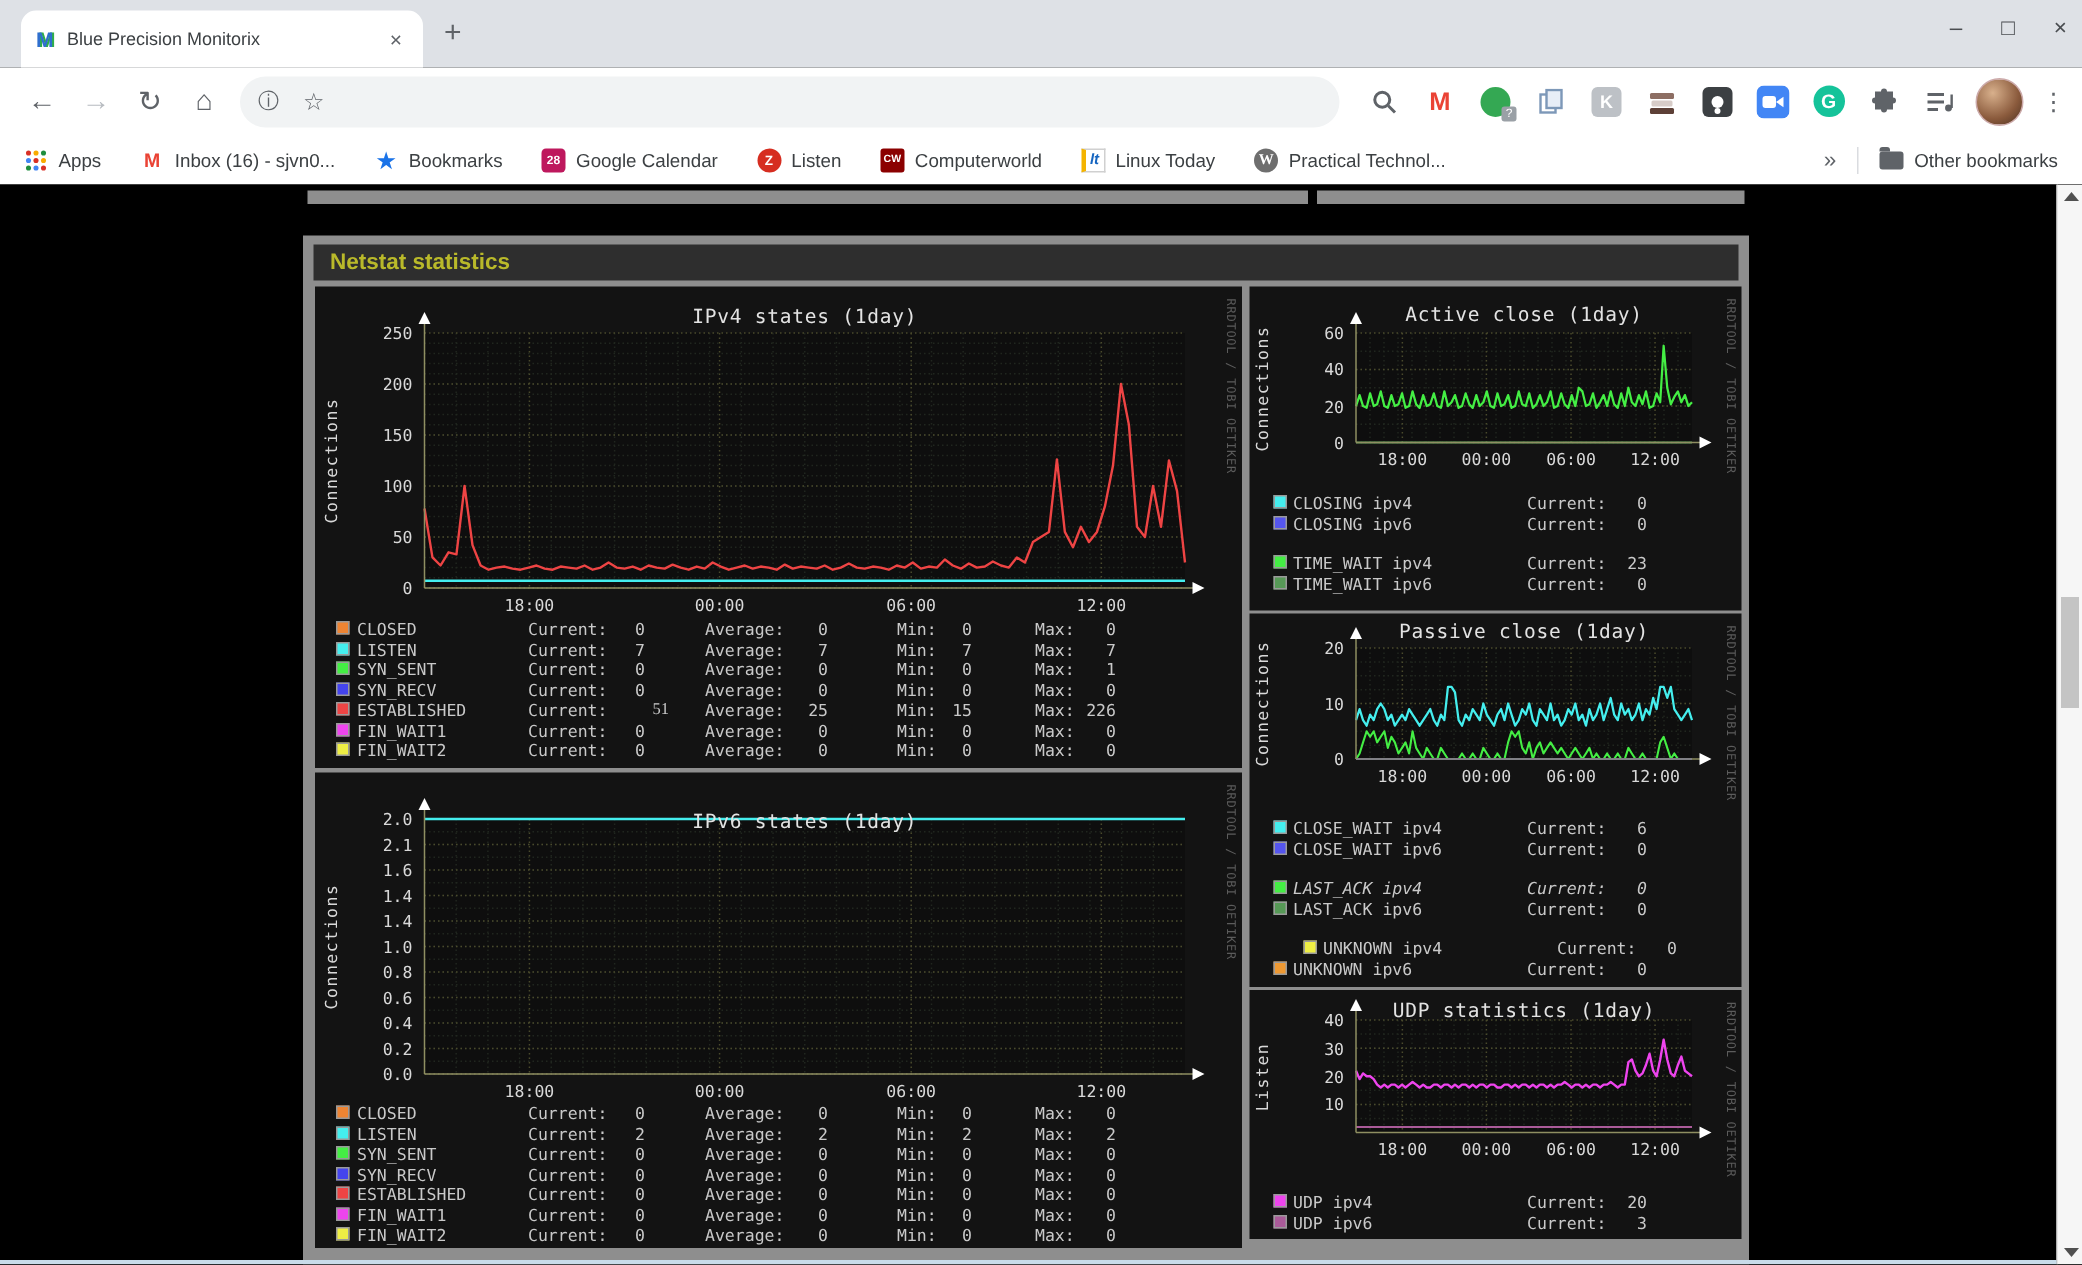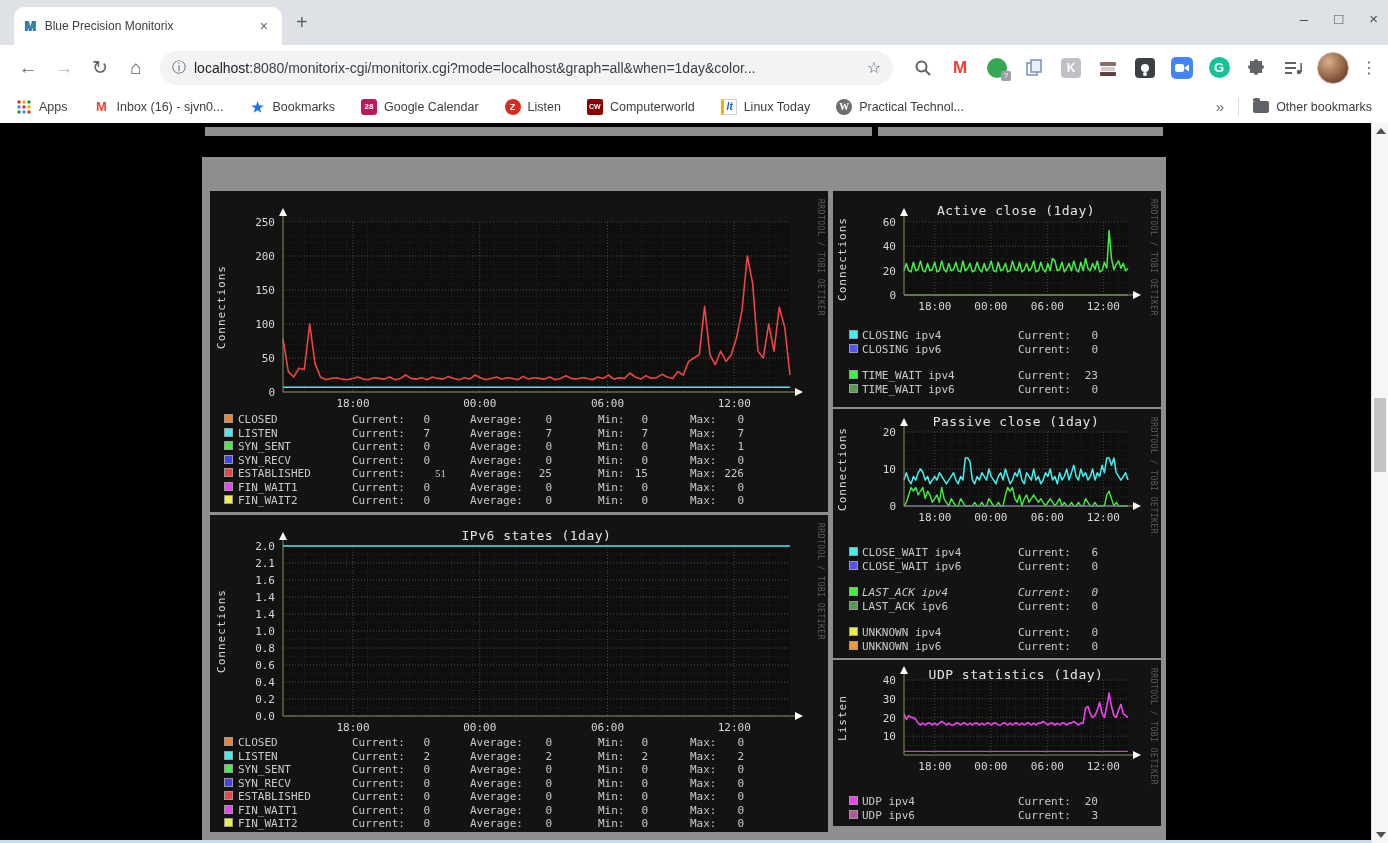--- a/index.html
+++ b/index.html
@@ -87,21 +87,20 @@
     </div>
   </div>
 
   <div class="toolbar">
     <span class="navbtn">←</span>
     <span class="navbtn disabled">→</span>
     <span class="navbtn">↻</span>
     <span class="navbtn">⌂</span>
     <div class="omnibox">
       <span class="omni-info">ⓘ</span>
-      <span class="omni-url"><span class="host">localhost</span><span>:8080/monitorix-cgi/monitorix.cgi?mode=localhost&amp;graph=all&amp;when=1day&amp;color...</span></span>
       <span class="omni-star">☆</span>
     </div>
     <div class="extrow" id="extrow">
         <div class="ext">
           <svg width="18" height="18" viewBox="0 0 18 18">
             <circle cx="7.5" cy="7.5" r="5" fill="none" stroke="#5f6368" stroke-width="2"></circle>
             <line x1="11.5" y1="11.5" x2="16" y2="16" stroke="#5f6368" stroke-width="2"></line>
           </svg>
         </div>
         <div class="ext">
@@ -216,20 +215,21 @@
         <span>Other bookmarks</span>
       </div>
     </div>
   </div>
 
   <div class="pagearea">
     <div class="remnant" style="left:205px;width:667px;"></div>
     <div class="remnant" style="left:878px;width:285px;"></div>
 
     <div class="section">
+      <div class="sec-head">Netstat statistics</div>
       <div class="col-left">
         <div class="chart" id="chart0" style="width: 618px; height: 321px;">
             <svg width="618" height="321">
               <rect x="73" y="31" width="507" height="170" fill="#0e0e0e"></rect>
               <line x1="94.125" y1="31" x2="94.125" y2="201" stroke="#20261f" stroke-dasharray="1,2"></line>
               <line x1="115.25" y1="31" x2="115.25" y2="201" stroke="#20261f" stroke-dasharray="1,2"></line>
               <line x1="136.375" y1="31" x2="136.375" y2="201" stroke="#20261f" stroke-dasharray="1,2"></line>
               <line x1="157.5" y1="31" x2="157.5" y2="201" stroke="#20261f" stroke-dasharray="1,2"></line>
               <line x1="178.625" y1="31" x2="178.625" y2="201" stroke="#20261f" stroke-dasharray="1,2"></line>
               <line x1="199.75" y1="31" x2="199.75" y2="201" stroke="#20261f" stroke-dasharray="1,2"></line>
@@ -284,20 +284,21 @@
               <line x1="73" y1="99" x2="580" y2="99" stroke="#4a4a2c" stroke-dasharray="1,2"></line>
               <line x1="73" y1="65" x2="580" y2="65" stroke="#4a4a2c" stroke-dasharray="1,2"></line>
               <line x1="73" y1="31" x2="580" y2="31" stroke="#4a4a2c" stroke-dasharray="1,2"></line>
               <polyline points="73.0,148.0 78.3,180.6 83.7,186.0 89.0,177.2 94.3,178.6 99.7,133.0 105.0,172.4 110.4,186.0 115.7,188.8 121.0,187.4 126.4,186.7 131.7,188.1 137.0,188.8 142.4,187.4 147.7,186.0 153.1,188.1 158.4,188.8 163.7,186.7 169.1,187.4 174.4,188.1 179.7,186.0 185.1,188.8 190.4,187.4 195.7,184.0 201.1,187.4 206.4,188.1 211.8,186.7 217.1,188.8 222.4,186.0 227.8,187.4 233.1,188.1 238.4,185.4 243.8,187.4 249.1,188.8 254.5,186.7 259.8,188.1 265.1,184.0 270.5,186.7 275.8,188.8 281.1,187.4 286.5,186.0 291.8,188.1 297.1,186.7 302.5,187.4 307.8,188.8 313.2,185.4 318.5,188.1 323.8,186.7 329.2,187.4 334.5,188.1 339.8,186.0 345.2,188.8 350.5,187.4 355.9,184.7 361.2,187.4 366.5,188.1 371.9,186.7 377.2,187.4 382.5,188.8 387.9,186.0 393.2,187.4 398.5,184.0 403.9,188.1 409.2,186.7 414.6,187.4 419.9,182.0 425.2,186.0 430.6,188.1 435.9,184.7 441.2,187.4 446.6,186.7 451.9,183.3 457.3,186.0 462.6,187.4 467.9,180.6 473.3,184.0 478.6,170.4 483.9,167.0 489.3,163.6 494.6,115.3 499.9,163.6 505.3,173.8 510.6,160.2 516.0,170.4 521.3,163.6 526.6,146.6 532.0,119.4 537.3,65.0 542.6,92.2 548.0,160.2 553.3,167.0 558.7,133.0 564.0,160.2 569.3,116.0 574.7,136.4 580.0,184.0" fill="none" stroke="#ee4444" stroke-width="1.6" stroke-linejoin="round"></polyline>
               <polyline points="73.0,196.2 580.0,196.2" fill="none" stroke="#44eeee" stroke-width="1.6" stroke-linejoin="round"></polyline>
               <line x1="73" y1="23" x2="73" y2="201" stroke="#8f8f62"></line>
               <line x1="73" y1="201" x2="588" y2="201" stroke="#8f8f62"></line>
               <polygon points="69,25 77,25 73,17" fill="#fff"></polygon>
               <polygon points="585,197 585,205 593,201" fill="#fff"></polygon>
             </svg>
+            <div class="c-title" style="left:73px;width:507px;top:13px;">IPv4 states  (1day)</div>
             <div class="c-ylab" style="left:11px;top:116px;transform:translate(-50%,-50%) rotate(-90deg);">Connections</div>
             <div class="c-sig" style="right:3px;top:8px;">RRDTOOL / TOBI OETIKER</div>
             <div class="c-tick num" style="left:21px;width:44px;top:195px;text-align:right;">0</div>
             <div class="c-tick num" style="left:21px;width:44px;top:161px;text-align:right;">50</div>
             <div class="c-tick num" style="left:21px;width:44px;top:127px;text-align:right;">100</div>
             <div class="c-tick num" style="left:21px;width:44px;top:93px;text-align:right;">150</div>
             <div class="c-tick num" style="left:21px;width:44px;top:59px;text-align:right;">200</div>
             <div class="c-tick num" style="left:21px;width:44px;top:25px;text-align:right;">250</div>
             <div class="c-tick" style="left:120.96600000000001px;width:44px;top:206px;text-align:center;">18:00</div>
             <div class="c-tick" style="left:247.716px;width:44px;top:206px;text-align:center;">00:00</div>
@@ -447,21 +448,21 @@
               <line x1="73" y1="82.00000000000001" x2="580" y2="82.00000000000001" stroke="#4a4a2c" stroke-dasharray="1,2"></line>
               <line x1="73" y1="65" x2="580" y2="65" stroke="#4a4a2c" stroke-dasharray="1,2"></line>
               <line x1="73" y1="48" x2="580" y2="48" stroke="#4a4a2c" stroke-dasharray="1,2"></line>
               <line x1="73" y1="31" x2="580" y2="31" stroke="#4a4a2c" stroke-dasharray="1,2"></line>
               <polyline points="73.0,31.0 580.0,31.0" fill="none" stroke="#44eeee" stroke-width="1.6" stroke-linejoin="round"></polyline>
               <line x1="73" y1="23" x2="73" y2="201" stroke="#8f8f62"></line>
               <line x1="73" y1="201" x2="588" y2="201" stroke="#8f8f62"></line>
               <polygon points="69,25 77,25 73,17" fill="#fff"></polygon>
               <polygon points="585,197 585,205 593,201" fill="#fff"></polygon>
             </svg>
-            <div class="c-title" style="left:73px;width:507px;top:13px;">IPv6 states  (1day)</div>
+            <div class="c-title" style="left:73px;width:507px;top:26px;">IPv6 states  (1day)</div>
             <div class="c-ylab" style="left:11px;top:116px;transform:translate(-50%,-50%) rotate(-90deg);">Connections</div>
             <div class="c-sig" style="right:3px;top:8px;">RRDTOOL / TOBI OETIKER</div>
             <div class="c-tick num" style="left:21px;width:44px;top:195px;text-align:right;">0.0</div>
             <div class="c-tick num" style="left:21px;width:44px;top:178px;text-align:right;">0.2</div>
             <div class="c-tick num" style="left:21px;width:44px;top:161px;text-align:right;">0.4</div>
             <div class="c-tick num" style="left:21px;width:44px;top:144px;text-align:right;">0.6</div>
             <div class="c-tick num" style="left:21px;width:44px;top:127px;text-align:right;">0.8</div>
             <div class="c-tick num" style="left:21px;width:44px;top:110px;text-align:right;">1.0</div>
             <div class="c-tick num" style="left:21px;width:44px;top:93px;text-align:right;">1.4</div>
             <div class="c-tick num" style="left:21px;width:44px;top:76.00000000000001px;text-align:right;">1.4</div>
@@ -716,21 +717,21 @@
               <span style="left:29px;">LAST_ACK ipv4</span>
               <span style="left:185px;">Current:</span>
               <span class="num" style="left:213px;width:52px;">0</span>
             </div>
             <div class="lrow" style="top:190.5px;">
               <span class="sq" style="left:16px;background:#569956;"></span>
               <span style="left:29px;">LAST_ACK ipv6</span>
               <span style="left:185px;">Current:</span>
               <span class="num" style="left:213px;width:52px;">0</span>
             </div>
-            <div class="lrow" style="top:217px;">
+            <div class="lrow" style="top:217px;margin-left:20px;">
               <span class="sq" style="left:16px;background:#eeee44;"></span>
               <span style="left:29px;">UNKNOWN ipv4</span>
               <span style="left:185px;">Current:</span>
               <span class="num" style="left:213px;width:52px;">0</span>
             </div>
             <div class="lrow" style="top:230.5px;">
               <span class="sq" style="left:16px;background:#ee9933;"></span>
               <span style="left:29px;">UNKNOWN ipv6</span>
               <span style="left:185px;">Current:</span>
               <span class="num" style="left:213px;width:52px;">0</span>

